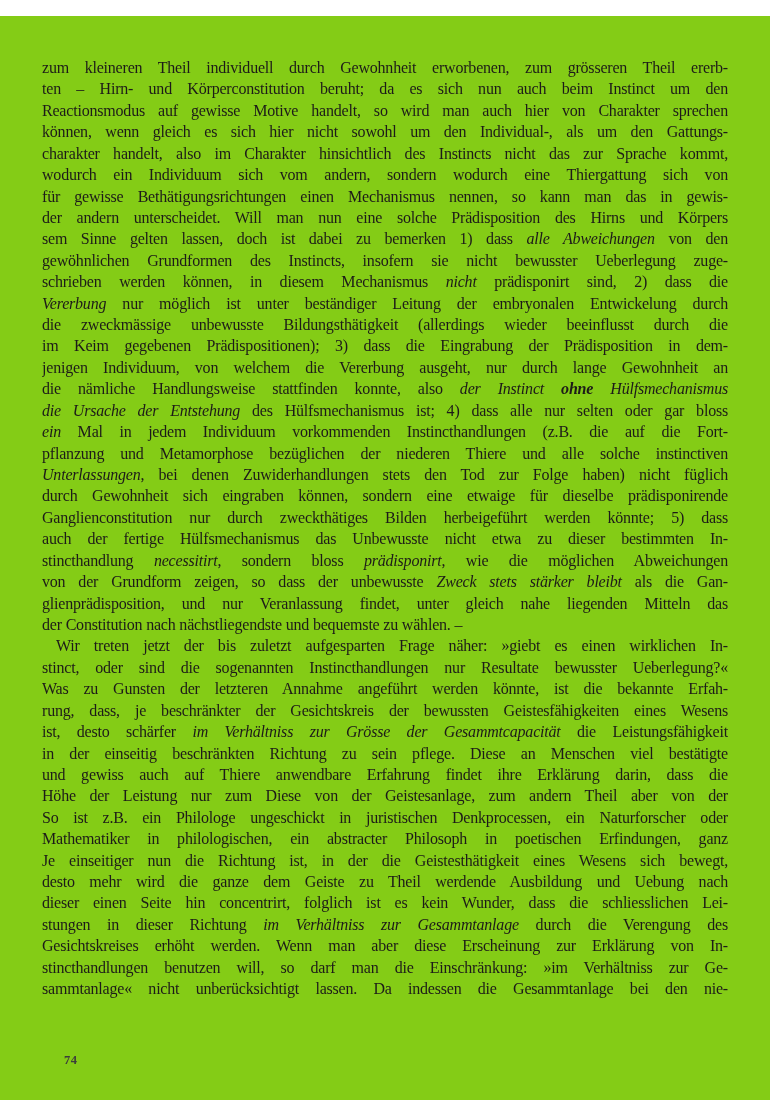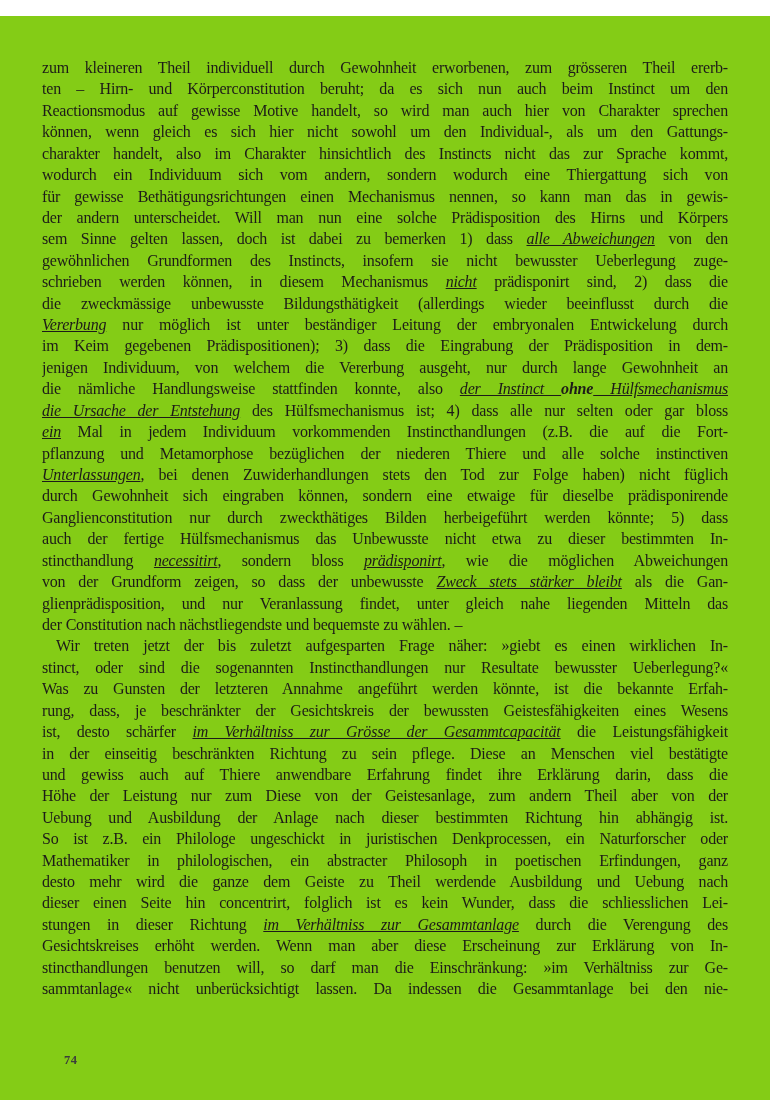--- a/index.html
+++ b/index.html
@@ -32,21 +32,21 @@
     text-align-last: justify;
     overflow: hidden;
     white-space: normal;
   }
   .line.para-end {
     text-align-last: left;
   }
   .line.indent {
     text-indent: 14px;
   }
-  .it  { font-style: italic; text-decoration: underline; }
+  .it  { font-style: italic; }
   .bit { font-style: italic; font-weight: bold; }
   .page-number {
     position: absolute;
     left: 64px;
     top: 1036px;
     font-size: 12.5px;
     line-height: 16px;
     color: #3c3c3c;
     letter-spacing: 0.5px;
     font-weight: bold;
@@ -61,22 +61,22 @@
       <div class="line"><span>ten – Hirn- und Körperconstitution beruht; da es sich nun auch beim Instinct um den</span></div>
       <div class="line"><span>Reactionsmodus auf gewisse Motive handelt, so wird man auch hier von Charakter sprechen</span></div>
       <div class="line"><span>können, wenn gleich es sich hier nicht sowohl um den Individual-, als um den Gattungs-</span></div>
       <div class="line"><span>charakter handelt, also im Charakter hinsichtlich des Instincts nicht das zur Sprache kommt,</span></div>
       <div class="line"><span>wodurch ein Individuum sich vom andern, sondern wodurch eine Thiergattung sich von</span></div>
       <div class="line"><span>für gewisse Bethätigungsrichtungen einen Mechanismus nennen, so kann man das in gewis-</span></div>
       <div class="line"><span>der andern unterscheidet. Will man nun eine solche Prädisposition des Hirns und Körpers</span></div>
       <div class="line"><span>sem Sinne gelten lassen, doch ist dabei zu bemerken 1) dass </span><span class="it">alle Abweichungen</span><span> von den</span></div>
       <div class="line"><span>gewöhnlichen Grundformen des Instincts, insofern sie nicht bewusster Ueberlegung zuge-</span></div>
       <div class="line"><span>schrieben werden können, in diesem Mechanismus </span><span class="it">nicht</span><span> prädisponirt sind, 2) dass die</span></div>
+      <div class="line"><span class="it">Vererbung</span><span> nur möglich ist unter beständiger Leitung der embryonalen Entwickelung durch</span></div>
       <div class="line"><span>die zweckmässige unbewusste Bildungsthätigkeit (allerdings wieder beeinflusst durch die</span></div>
-      <div class="line"><span class="it">Vererbung</span><span> nur möglich ist unter beständiger Leitung der embryonalen Entwickelung durch</span></div>
       <div class="line"><span>im Keim gegebenen Prädispositionen); 3) dass die Eingrabung der Prädisposition in dem-</span></div>
       <div class="line"><span>jenigen Individuum, von welchem die Vererbung ausgeht, nur durch lange Gewohnheit an</span></div>
       <div class="line"><span>die nämliche Handlungsweise stattfinden konnte, also </span><span class="it">der Instinct </span><span class="bit">ohne</span><span class="it"> Hülfsmechanismus</span></div>
       <div class="line"><span class="it">die Ursache der Entstehung</span><span> des Hülfsmechanismus ist; 4) dass alle nur selten oder gar bloss</span></div>
       <div class="line"><span class="it">ein</span><span> Mal in jedem Individuum vorkommenden Instincthandlungen (z.B. die auf die Fort-</span></div>
       <div class="line"><span>pflanzung und Metamorphose bezüglichen der niederen Thiere und alle solche instinctiven</span></div>
       <div class="line"><span class="it">Unterlassungen</span><span>, bei denen Zuwiderhandlungen stets den Tod zur Folge haben) nicht füglich</span></div>
       <div class="line"><span>durch Gewohnheit sich eingraben können, sondern eine etwaige für dieselbe prädisponirende</span></div>
       <div class="line"><span>Ganglienconstitution nur durch zweckthätiges Bilden herbeigeführt werden könnte; 5) dass</span></div>
       <div class="line"><span>auch der fertige Hülfsmechanismus das Unbewusste nicht etwa zu dieser bestimmten In-</span></div>
@@ -85,23 +85,23 @@
       <div class="line"><span>glienprädisposition, und nur Veranlassung findet, unter gleich nahe liegenden Mitteln das</span></div>
       <div class="line para-end"><span>der Constitution nach nächstliegendste und bequemste zu wählen. –</span></div>
       <div class="line indent"><span>Wir treten jetzt der bis zuletzt aufgesparten Frage näher: »giebt es einen wirklichen In-</span></div>
       <div class="line"><span>stinct, oder sind die sogenannten Instincthandlungen nur Resultate bewusster Ueberlegung?«</span></div>
       <div class="line"><span>Was zu Gunsten der letzteren Annahme angeführt werden könnte, ist die bekannte Erfah-</span></div>
       <div class="line"><span>rung, dass, je beschränkter der Gesichtskreis der bewussten Geistesfähigkeiten eines Wesens</span></div>
       <div class="line"><span>ist, desto schärfer </span><span class="it">im Verhältniss zur Grösse der Gesammtcapacität</span><span> die Leistungsfähigkeit</span></div>
       <div class="line"><span>in der einseitig beschränkten Richtung zu sein pflege. Diese an Menschen viel bestätigte</span></div>
       <div class="line"><span>und gewiss auch auf Thiere anwendbare Erfahrung findet ihre Erklärung darin, dass die</span></div>
       <div class="line"><span>Höhe der Leistung nur zum Diese von der Geistesanlage, zum andern Theil aber von der</span></div>
-      <div class="line"><span>Uebung und Ausbildung der Anlage nach dieser bestimmten Richtung hin abhängig ist.</span></div>
       <div class="line"><span>So ist z.B. ein Philologe ungeschickt in juristischen Denkprocessen, ein Naturforscher oder</span></div>
       <div class="line"><span>Mathematiker in philologischen, ein abstracter Philosoph in poetischen Erfindungen, ganz</span></div>
+      <div class="line"><span>Je einseitiger nun die Richtung ist, in der die Geistesthätigkeit eines Wesens sich bewegt,</span></div>
       <div class="line"><span>desto mehr wird die ganze dem Geiste zu Theil werdende Ausbildung und Uebung nach</span></div>
       <div class="line"><span>dieser einen Seite hin concentrirt, folglich ist es kein Wunder, dass die schliesslichen Lei-</span></div>
       <div class="line"><span>stungen in dieser Richtung </span><span class="it">im Verhältniss zur Gesammtanlage</span><span> durch die Verengung des</span></div>
       <div class="line"><span>Gesichtskreises erhöht werden. Wenn man aber diese Erscheinung zur Erklärung von In-</span></div>
       <div class="line"><span>stincthandlungen benutzen will, so darf man die Einschränkung: »im Verhältniss zur Ge-</span></div>
       <div class="line"><span>sammtanlage« nicht unberücksichtigt lassen. Da indessen die Gesammtanlage bei den nie-</span></div>
     </div>
   <div class="page-number">74</div>
 </div>
 

